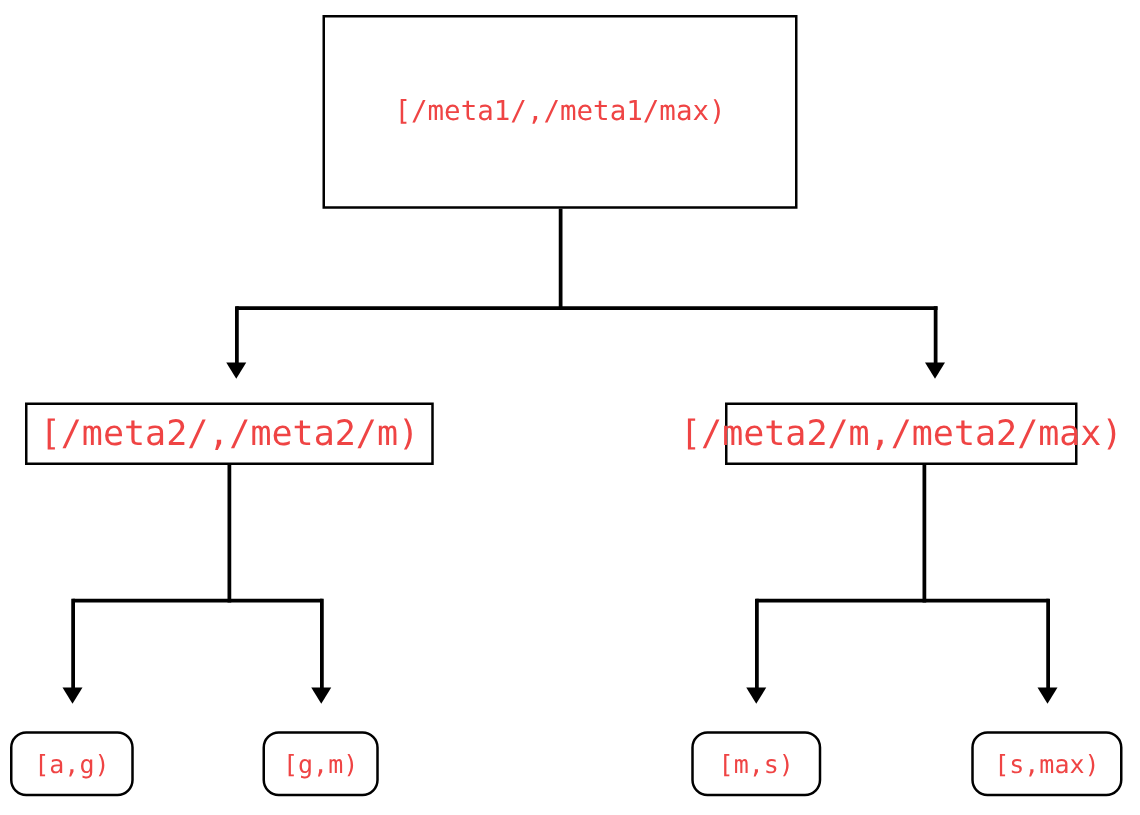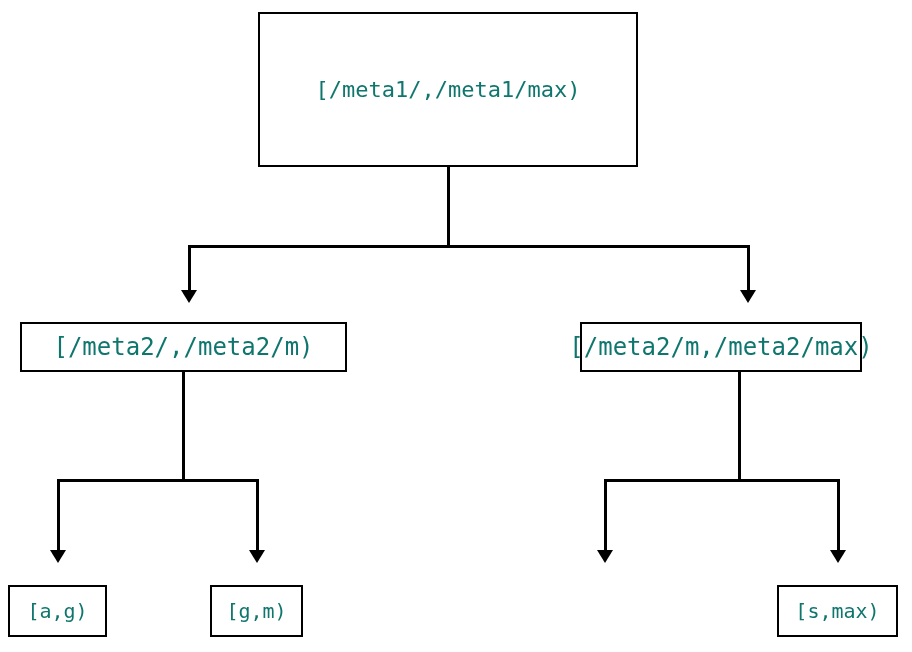--- a/index.html
+++ b/index.html
@@ -16,33 +16,33 @@
     font-family: "DejaVu Sans Mono", "Liberation Mono", monospace;
   }
   .node {
     position: absolute;
     box-sizing: border-box;
     border: 2px solid #000000;
     background: #ffffff;
     display: flex;
     align-items: center;
     justify-content: center;
-    color: #0f766e;
+    color: #ef4444;
     letter-spacing: 0px;
     white-space: nowrap;
   }
   .node-label {
     display: block;
     line-height: 1;
   }
   .node-root       { left: 258px; top: 12px;  width: 380px; height: 155px; font-size: 22px; }
-  .node-mid        { top: 322px; height: 50px; font-size: 24px; }
+  .node-mid        { top: 322px; height: 50px; font-size: 28px; }
   .node-mid-left   { left: 20px;  width: 327px; }
   .node-mid-right  { left: 580px; width: 282px; }
-  .node-leaf       { top: 585px; height: 52px; font-size: 20px; }
+  .node-leaf       { top: 585px; height: 52px; font-size: 20px; border-radius: 13px; }
   .leaf-1 { left: 8px;   width: 99px;  }
   .leaf-2 { left: 210px; width: 93px; align-items: center;  }
   .leaf-3 { left: 553px; width: 104px; }
   .leaf-4 { left: 777px; width: 121px; }
 
   
   .conn-v {
     position: absolute;
     width: 3px;
     background: #000000;
@@ -109,18 +109,21 @@
   <div class="arrow-head" style="left:830px; top:550px;"></div>
 
   <div class="node node-leaf leaf-1">
     <span class="node-label">[a,g)</span>
   </div>
 
   <div class="node node-leaf leaf-2">
     <span class="node-label">[g,m)</span>
   </div>
 
+  <div class="node node-leaf leaf-3">
+    <span class="node-label">[m,s)</span>
+  </div>
 
   <div class="node node-leaf leaf-4">
     <span class="node-label">[s,max)</span>
   </div>
 
 </div>
 
 </body></html>

